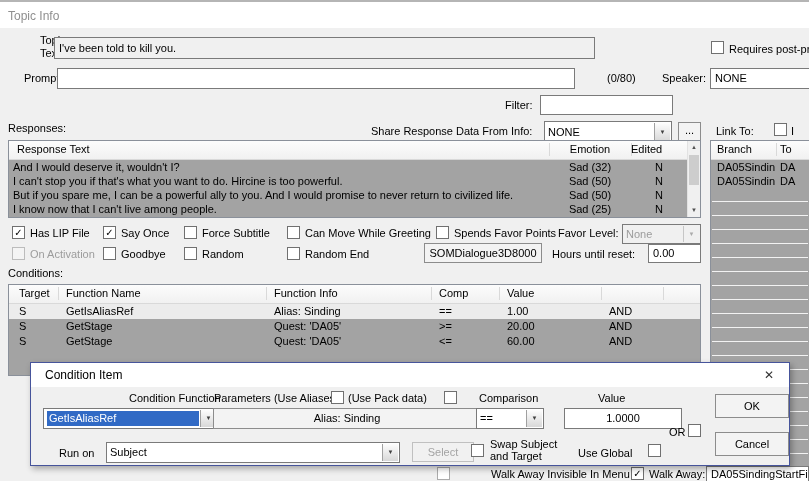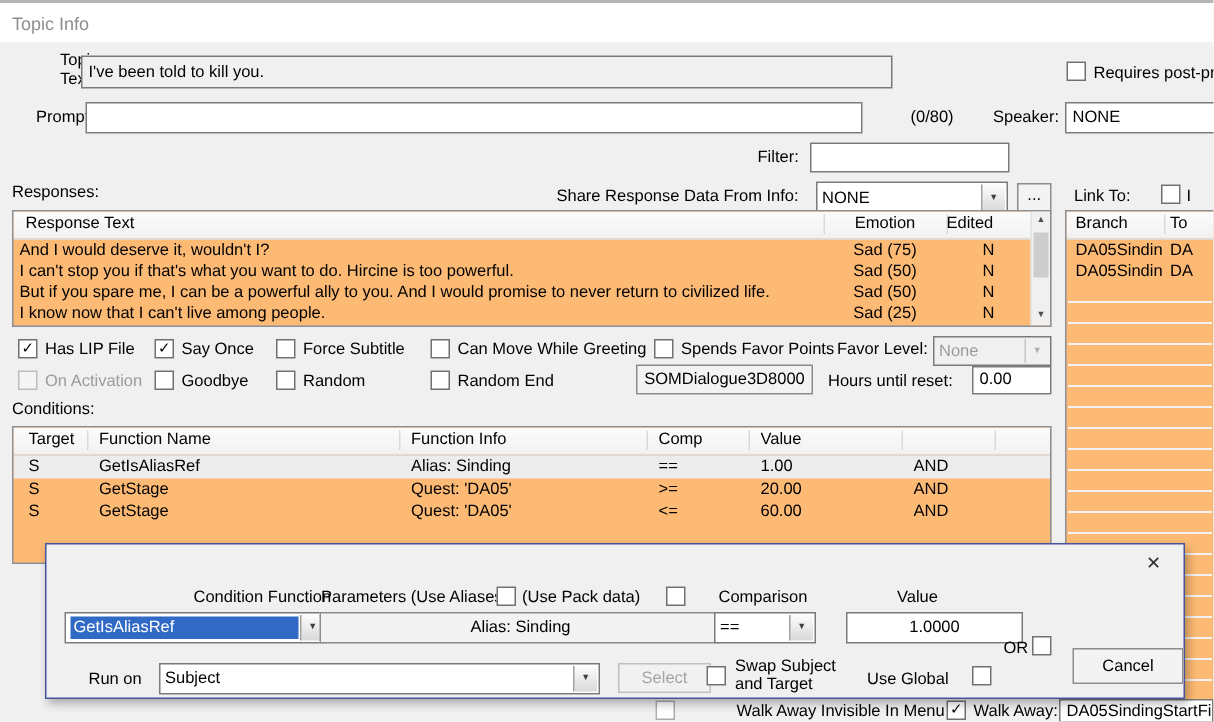--- a/index.html
+++ b/index.html
@@ -22,21 +22,21 @@
        text-align:center;overflow:hidden;white-space:nowrap;}
   .btn.disabled{color:#a4a4a4;border-color:#c0c0c0;background:#f1f1f1;}
   .combo{position:absolute;background:#fff;border:1px solid #7a7a7a;box-sizing:border-box;}
   .combo .val{position:absolute;left:3px;top:2px;right:18px;bottom:2px;overflow:hidden;white-space:nowrap;line-height:15px;}
   .combo .arrow{position:absolute;top:1px;right:1px;bottom:1px;width:16px;background:linear-gradient(#fdfdfd,#d8d8d8);
                 border-left:1px solid #a0a0a0;text-align:center;font-size:6px;line-height:16px;color:#404040;box-sizing:border-box;}
   .combo.sel .val{background:#316ac5;color:#fff;padding-left:2px;}
   .combo.disabled{background:#f0f0f0;}
   .combo.disabled .val{color:#9c9c9c;}
   .combo.disabled .arrow{background:#f0f0f0;color:#ababab;border-left-color:#c6c6c6;}
-  .tbl{position:absolute;background:#fdba74;border:1px solid #8a909a;box-sizing:border-box;overflow:hidden;}
+  .tbl{position:absolute;background:#a3a3a3;border:1px solid #8a909a;box-sizing:border-box;overflow:hidden;}
   .tbl .hdr{position:absolute;left:0;right:0;top:0;height:18px;background:linear-gradient(#fcfcfc,#f1f1f1);border-bottom:1px solid #d9d9d9;}
   .hcell{position:absolute;top:2px;white-space:nowrap;overflow:hidden;}
   .hsep{position:absolute;top:2px;height:13px;width:1px;background:#d9d9d9;}
   .trow{position:absolute;left:0;height:14px;}
   .trow.selrow{background:#ececec;}
   .cell{position:absolute;top:0;white-space:nowrap;overflow:hidden;line-height:14px;}
   .cell.c{text-align:center;}
   .sb{position:absolute;background:#f0f0f0;border-left:1px solid #e2e2e2;box-sizing:border-box;}
   .sb .up,.sb .dn{position:absolute;left:0;right:0;height:13px;text-align:center;font-size:6px;line-height:13px;color:#505050;}
   .sb .up{top:0;} .sb .dn{bottom:0;}
@@ -88,21 +88,21 @@
   <div class="tbl" style="left:8px;top:140px;width:693px;height:78px;">
     <div class="hdr">
       <div class="hcell" style="left:8px;">Response Text</div>
       <div class="hsep" style="left:540px;"></div>
       <div class="hcell c" style="left:540px;width:82px;text-align:center;">Emotion</div>
       <div class="hsep" style="left:622px;"></div>
       <div class="hcell c" style="left:622px;width:56px;text-align:left;">Edited</div>
     </div>
     <div class="trow" style="top:19px;width:678px;">
       <div class="cell" style="left:4px;width:534px;">And I would deserve it, wouldn't I?</div>
-      <div class="cell c" style="left:540px;width:82px;">Sad (75)</div>
+      <div class="cell c" style="left:540px;width:82px;">Sad (32)</div>
       <div class="cell c" style="left:622px;width:56px;">N</div>
     </div>
     <div class="trow" style="top:33px;width:678px;">
       <div class="cell" style="left:4px;width:534px;">I can't stop you if that's what you want to do. Hircine is too powerful.</div>
       <div class="cell c" style="left:540px;width:82px;">Sad (50)</div>
       <div class="cell c" style="left:622px;width:56px;">N</div>
     </div>
     <div class="trow" style="top:47px;width:678px;">
       <div class="cell" style="left:4px;width:534px;">But if you spare me, I can be a powerful ally to you. And I would promise to never return to civilized life.</div>
       <div class="cell c" style="left:540px;width:82px;">Sad (50)</div>
@@ -206,20 +206,23 @@
     </div>
   </div>
 
   <div class="cb light" style="left:437px;top:467px;"></div>
   <div class="lbl" style="left:456px;top:468px;margin-left:35px;">Walk Away Invisible In Menu</div>
   <div class="cb" style="left:631px;top:467px;"><span>✓</span></div>
   <div class="lbl" style="left:649px;top:468px;">Walk Away:</div>
   <div class="field" style="left:706px;top:466px;width:103px;height:16px;line-height:14px;">DA05SindingStartFig</div>
 
   <div class="dlg">
+    <div class="dtitle">
+      <span class="t">Condition Item</span>
+    </div>
     <div class="close">✕</div>
 
     <div class="lbl" style="left:98px;top:29px;">Condition Function</div>
     <div class="combo sel" style="left:12px;top:45px;width:175px;height:21px;">
       <div class="val">GetIsAliasRef</div>
       <div class="arrow" style="line-height:17px;">▼</div>
     </div>
 
     <div class="lbl" style="left:183px;top:29px;">Parameters  (Use Aliases)</div>
     <div class="cb" style="left:300px;top:28px;"></div>
@@ -232,20 +235,21 @@
       <div class="val">==</div>
       <div class="arrow" style="line-height:17px;">▼</div>
     </div>
 
     <div class="lbl" style="left:567px;top:29px;">Value</div>
     <div class="field center" style="left:533px;top:45px;width:118px;height:21px;">1.0000</div>
 
     <div class="lbl" style="left:638px;top:63px;">OR</div>
     <div class="cb" style="left:657px;top:61px;"></div>
 
+    <div class="btn" style="left:684px;top:31px;width:74px;height:24px;line-height:22px;">OK</div>
     <div class="btn" style="left:684px;top:69px;width:74px;height:24px;line-height:22px;">Cancel</div>
 
     <div class="lbl" style="left:28px;top:84px;">Run on</div>
     <div class="combo" style="left:75px;top:79px;width:294px;height:21px;">
       <div class="val">Subject</div>
       <div class="arrow" style="line-height:17px;">▼</div>
     </div>
     <div class="btn disabled" style="left:381px;top:79px;width:62px;height:20px;line-height:18px;text-align:center;">Select</div>
 
     <div class="cb" style="left:440px;top:81px;"></div>

